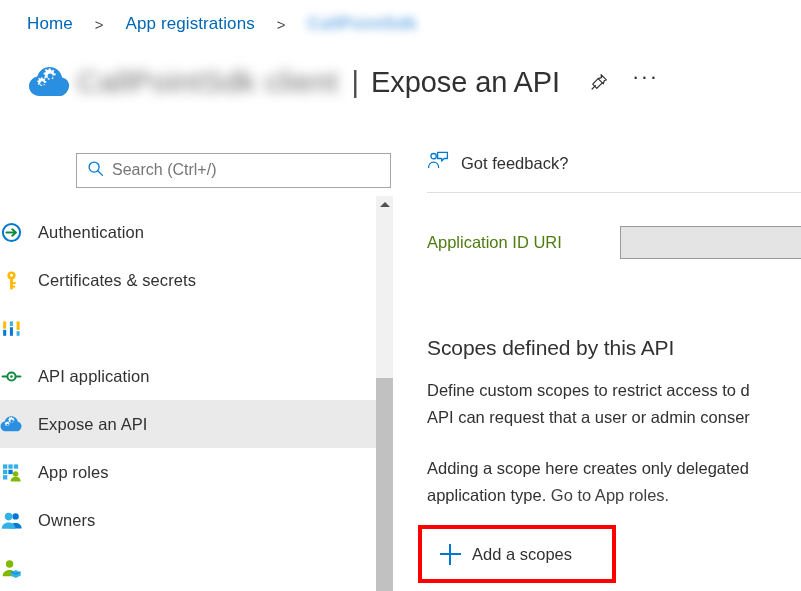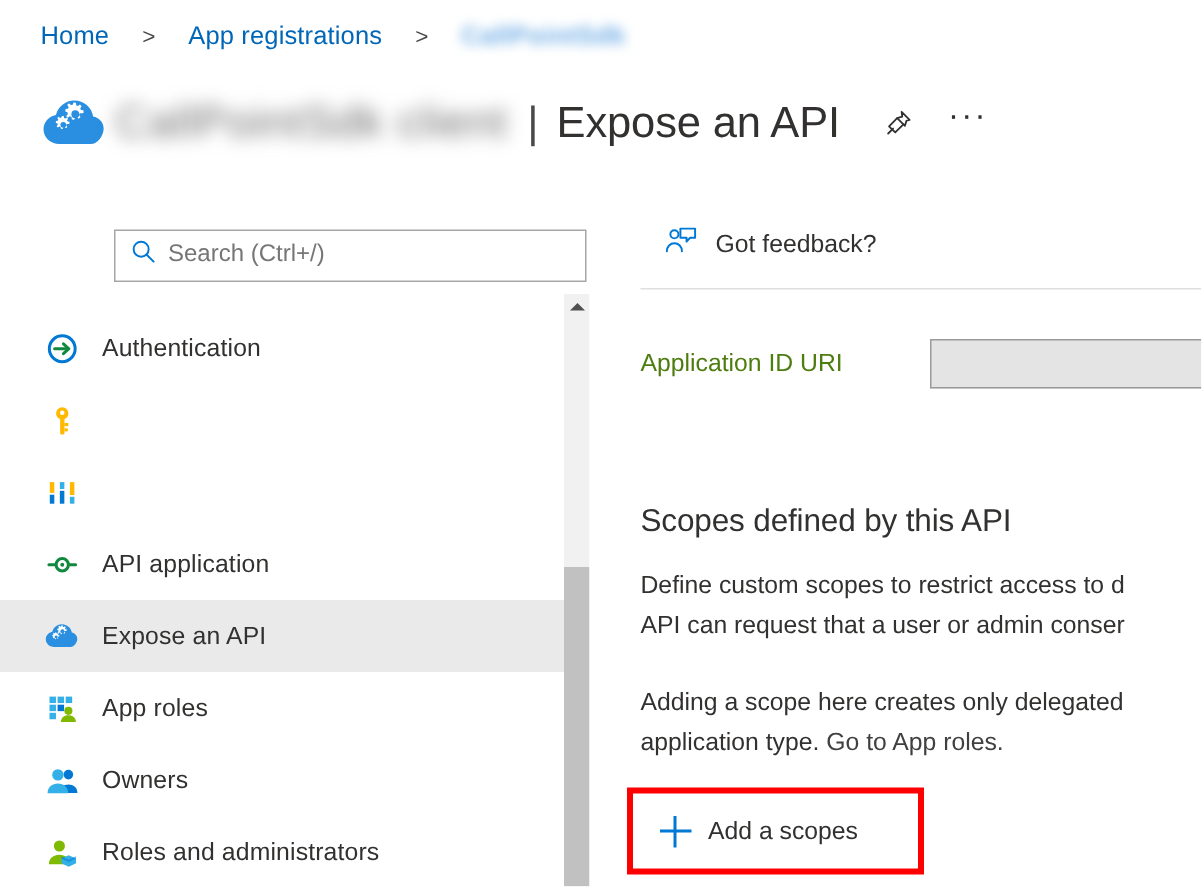--- a/index.html
+++ b/index.html
@@ -165,21 +165,20 @@
   .nav-list {
     position: absolute;
     left: 0;
     top: 68px;
     width: 376px;
   }
   .nav-item {
     display: flex;
     align-items: center;
     height: 48px;
-    padding-left: 30px;
     cursor: pointer;
     background: transparent;
   }
   .nav-item.selected { background: #eaeaea; }
   .nav-icon {
     width: 22px;
     height: 22px;
     flex: none;
     margin-right: 16px;
     display: flex;
@@ -237,21 +236,21 @@
     left: 393px;
     top: 140px;
     width: 408px;
     height: 451px;
     background: #ffffff;
     overflow: hidden;
   }
 
   .feedback-row {
     position: absolute;
-    left: 50px;
+    left: 34px;
     top: 10px;
     display: flex;
     align-items: center;
     cursor: pointer;
   }
   .feedback-label {
     margin-left: 12px;
     font-size: 16.5px;
     color: #323130;
     white-space: nowrap;
@@ -438,20 +437,21 @@
       <div class="nav-item">
         <span class="nav-icon">
           <svg width="21" height="21" viewBox="0 0 21 21" aria-hidden="true">
             <circle cx="10.5" cy="5.6" r="4.1" fill="#ffb900"></circle>
             <circle cx="10.5" cy="5.2" r="1.5" fill="#ffffff"></circle>
             <rect x="9.1" y="8.6" width="2.9" height="11" rx="1" fill="#ffb900"></rect>
             <rect x="12" y="12" width="2.6" height="2.1" fill="#ffb900"></rect>
             <rect x="12" y="15.6" width="2.2" height="2" fill="#ffb900"></rect>
           </svg>
         </span>
+        <span class="nav-label">Certificates &amp; secrets</span>
       </div>
 
       <div class="nav-item">
         <span class="nav-icon">
           <svg width="21" height="21" viewBox="0 0 21 21" aria-hidden="true">
             <rect x="2.2" y="3.4" width="3" height="7.2" fill="#ffb900"></rect>
             <rect x="2.2" y="11.8" width="3" height="6" fill="#0078d4"></rect>
             <rect x="8.9" y="3.4" width="3" height="4.6" fill="#32b0e7"></rect>
             <rect x="8.9" y="9.2" width="3" height="8.6" fill="#0078d4"></rect>
             <rect x="15.6" y="3.4" width="3" height="8.6" fill="#ffb900"></rect>
@@ -518,21 +518,20 @@
 
       <div class="nav-item">
         <span class="nav-icon">
           <svg width="21" height="21" viewBox="0 0 21 21" aria-hidden="true">
             <circle cx="8.6" cy="6" r="3.7" fill="#7fba00"></circle>
             <path d="M1.6 18.2c0-4 3.1-6.3 7-6.3s7 2.3 7 6.3z" fill="#7fba00"></path>
             <path d="M14.8 12.1l4.9 2.3v3.1l-4.9 2.4-4.9-2.4v-3.1z" fill="#32b0e7"></path>
             <path d="M14.8 15.2l4.9-2.3v1.5l-4.9 2.3-4.9-2.3v-1.5z" fill="#0078d4" opacity=".55"></path>
           </svg>
         </span>
-        <span class="nav-label">Roles and administrators</span>
       </div>
 
     </div>
   </div>
 
   <div class="nav-scrollbar">
     <div class="sb-arrow-up"></div>
     <div class="sb-thumb"></div>
   </div>
 

